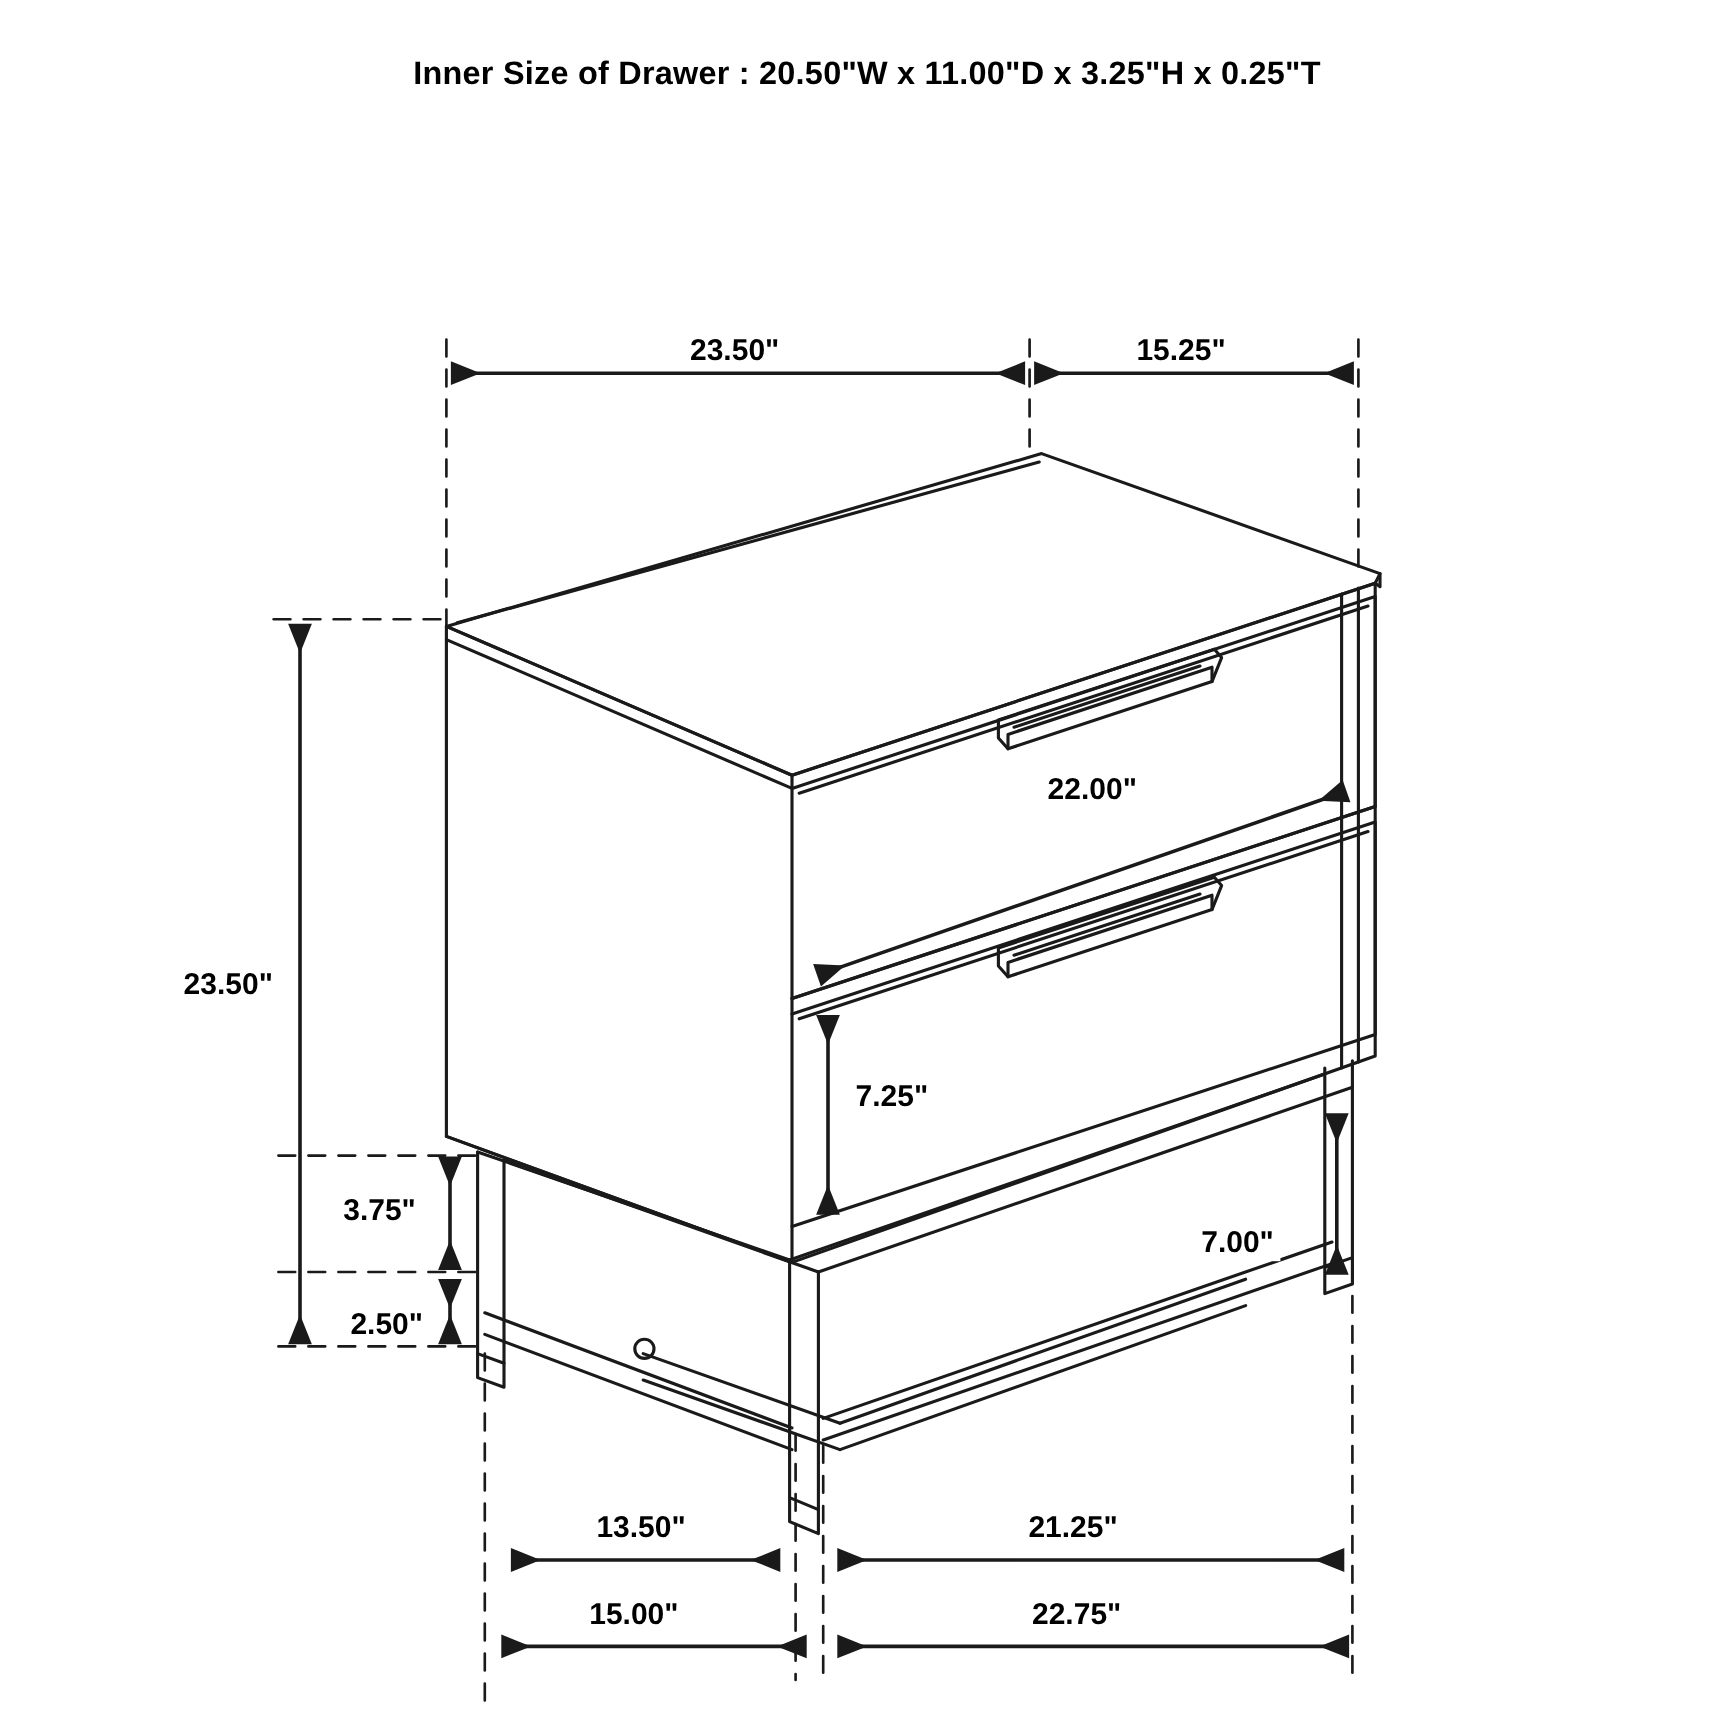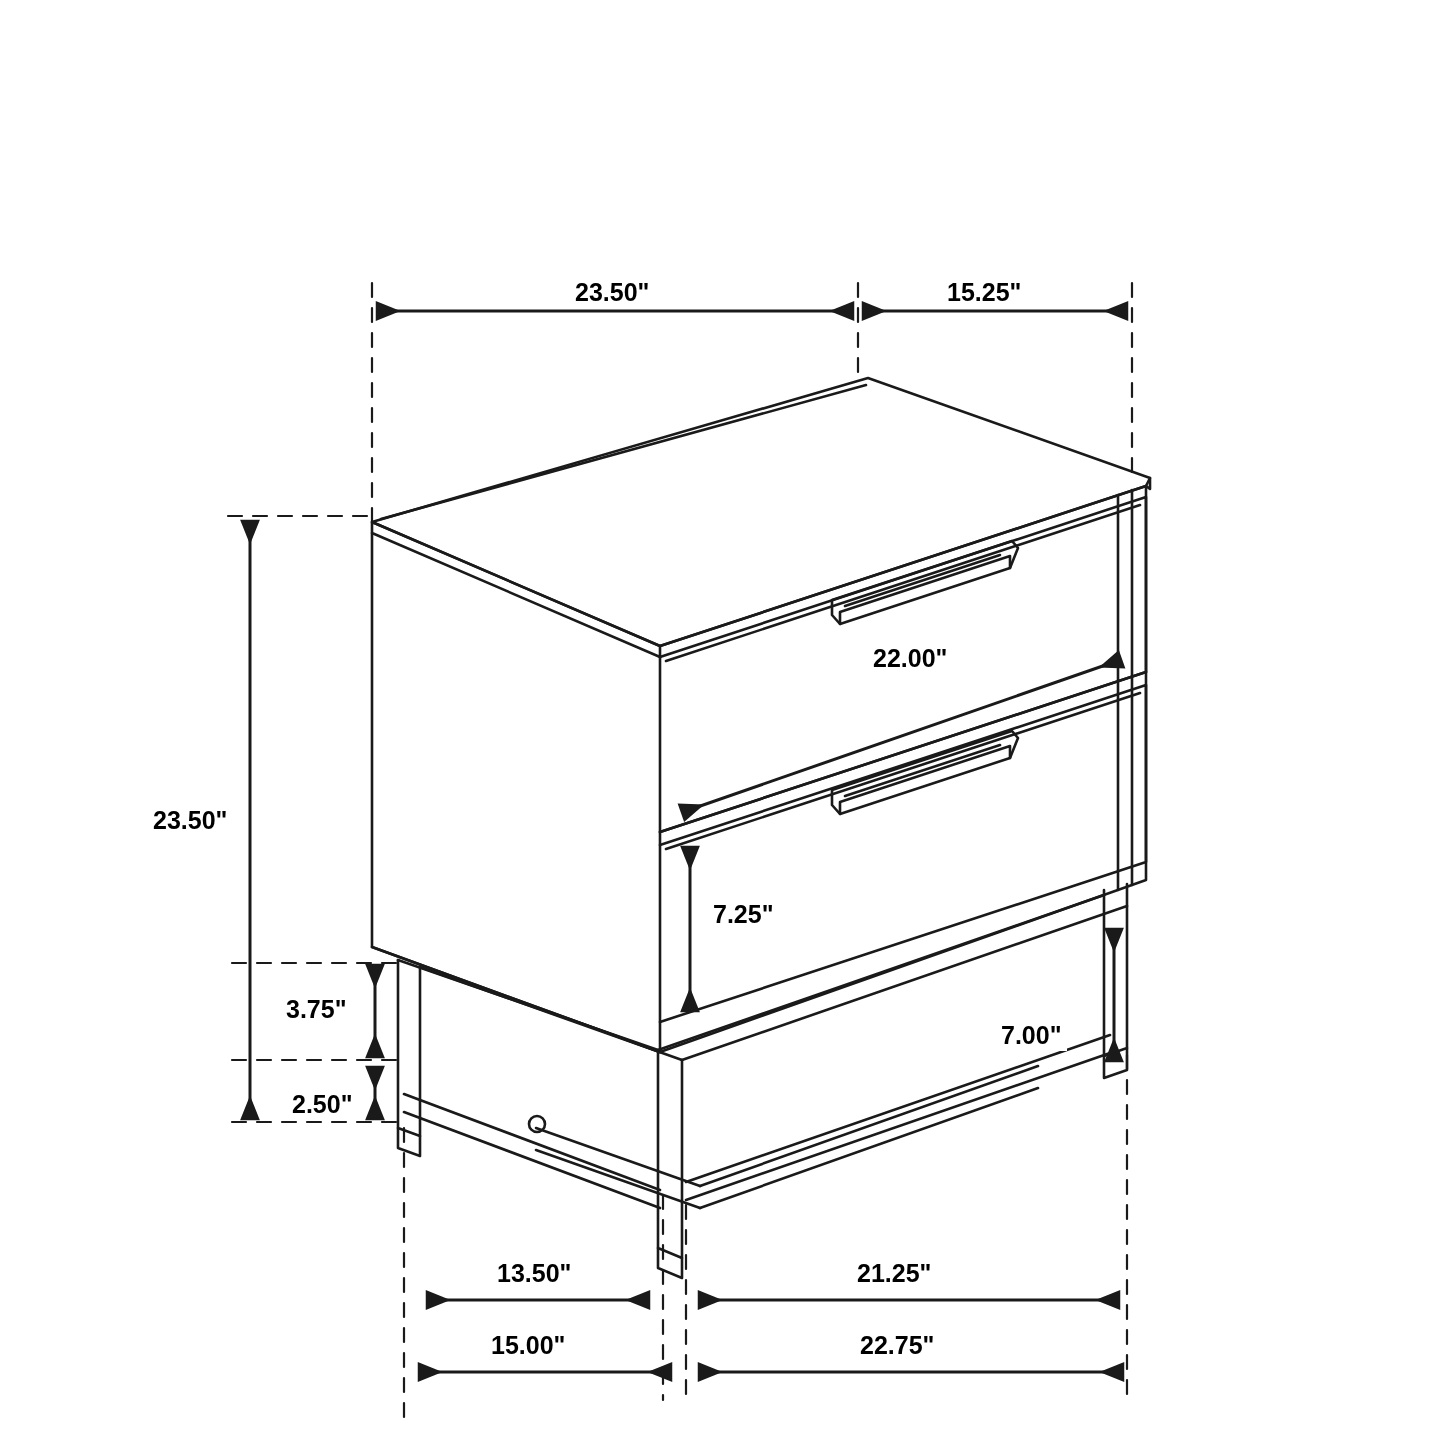--- a/index.html
+++ b/index.html
@@ -41,20 +41,21 @@
     left: 0;
     width: 1445px;
     height: 1445px;
   }
 </style>
 </head>
 <body>
 
 <div id="page">
 
+  <div id="title">Inner Size of Drawer : 20.50"W x 11.00"D x 3.25"H x 0.25"T</div>
 
   <svg class="layer" viewBox="0 0 1445 1445">
     <g fill="none" stroke="#1a1a1a" stroke-width="2.6" stroke-linejoin="round" stroke-linecap="round">
 
       <g stroke-dasharray="14 11" stroke-width="2.2">
 
         <path d="M372 283 L372 522"></path>
 
         <path d="M858 283 L858 380"></path>
 

